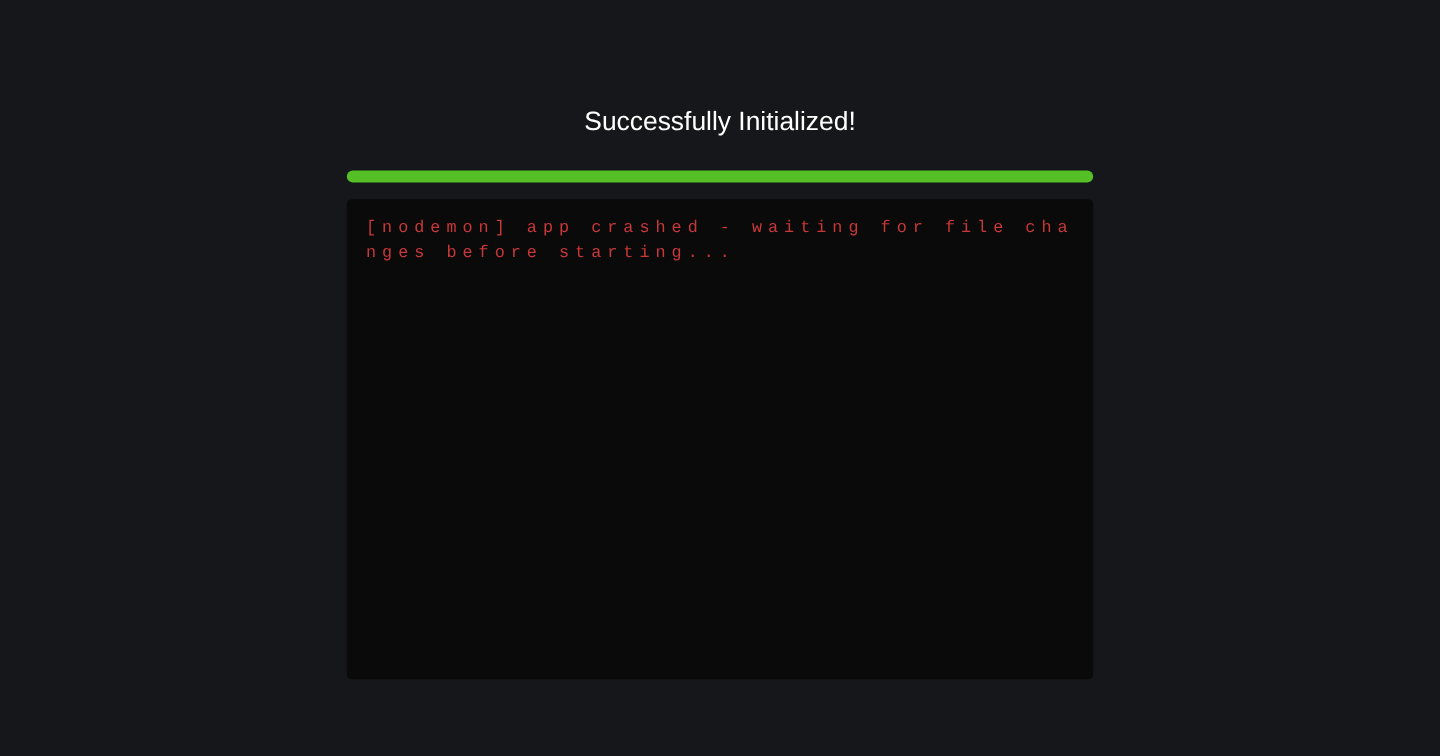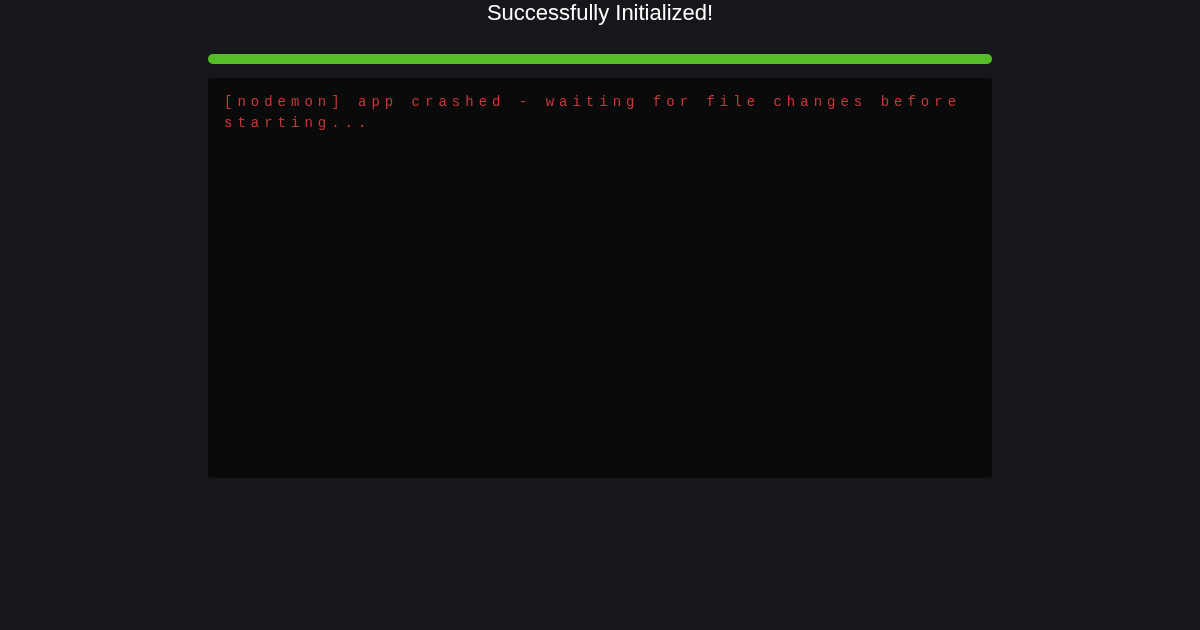--- a/index.html
+++ b/index.html
@@ -14,24 +14,25 @@
       font-family: -apple-system, BlinkMacSystemFont, "Segoe UI", Helvetica, Arial, sans-serif;
       display: flex;
       flex-direction: column;
       align-items: center;
       overflow: hidden;
     }
     .title {
       color: #ffffff;
       font-size: 22px;
       font-weight: 400;
+      margin-top: 88px;
       text-align: center;
     }
     .content-wrapper {
-      width: 784px;
+      width: 622px;
       margin-top: 28px;
     }
     .progress-bar {
       width: 100%;
       height: 10px;
       background-color: #54c026;
       border-radius: 5px;
     }
     .terminal {
       width: 100%;

